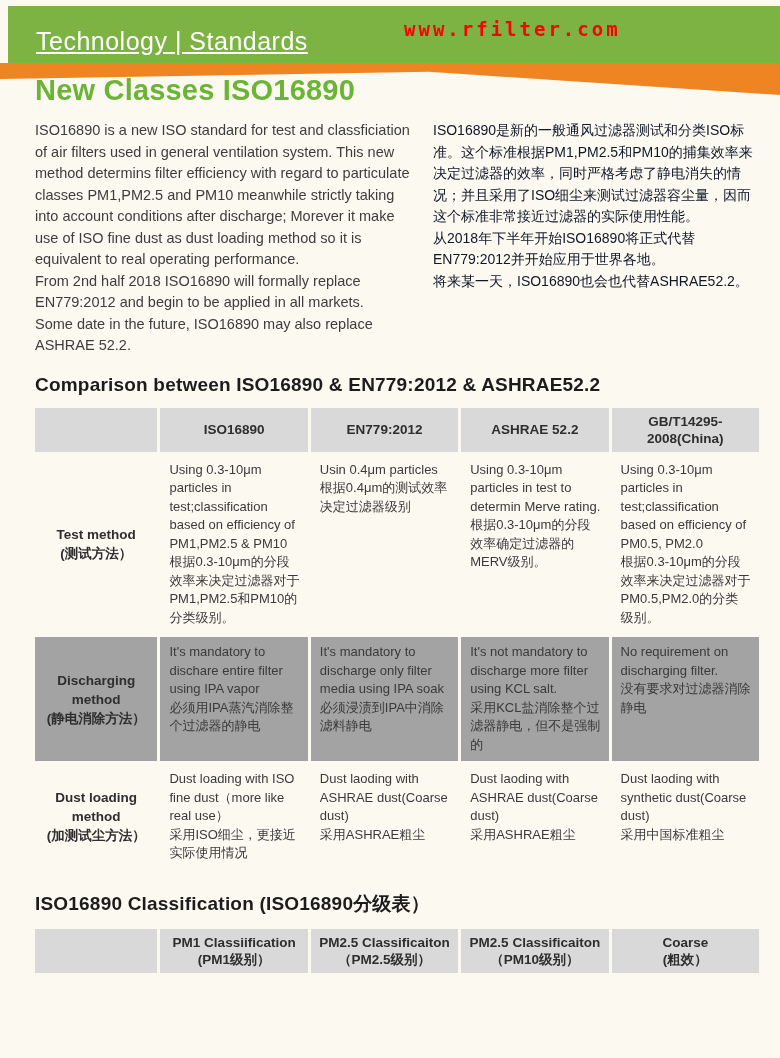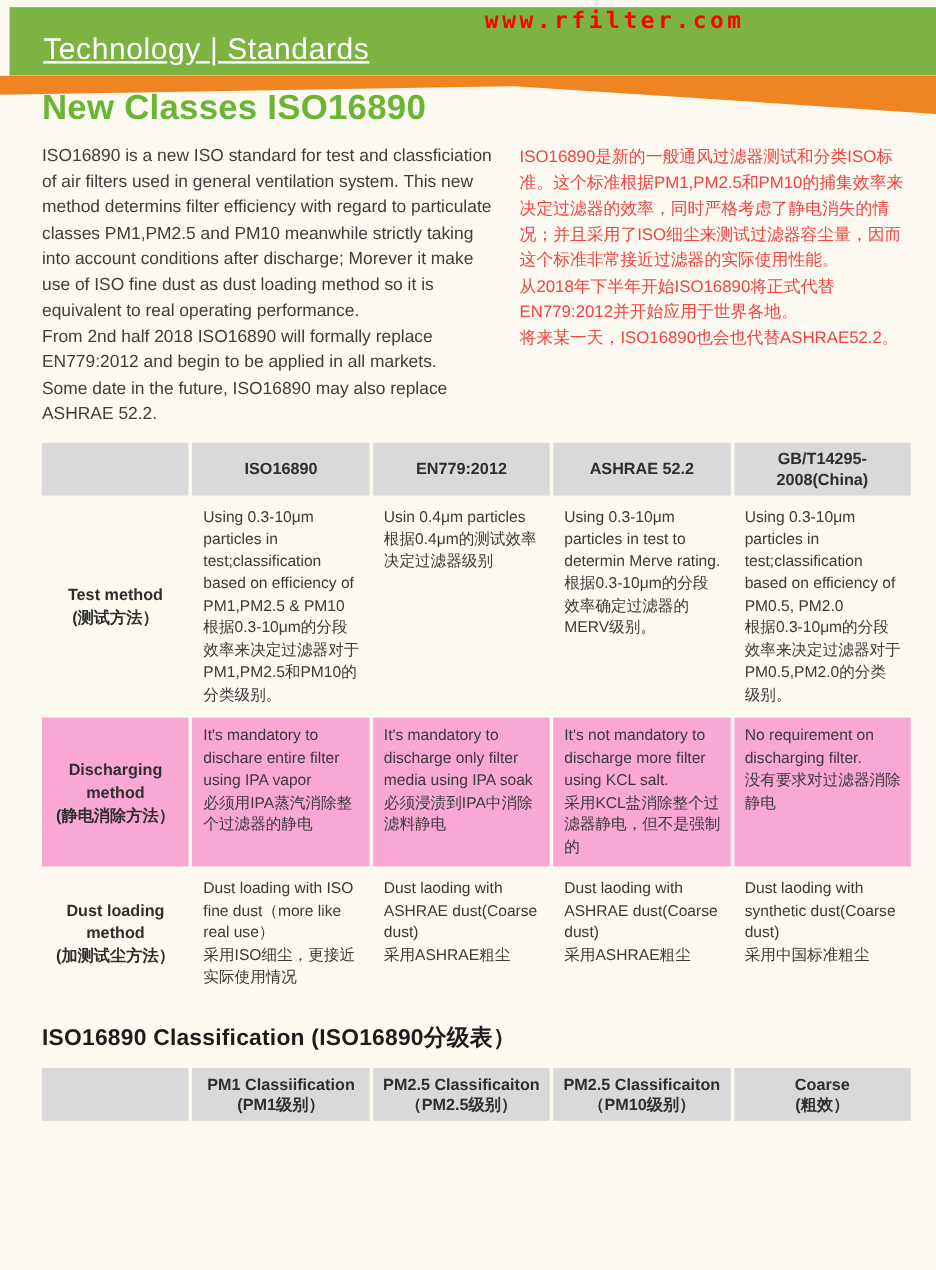--- a/index.html
+++ b/index.html
@@ -18,21 +18,21 @@
   .header-block { position:relative; height:112px; }
   .green-bar {
     position:absolute; left:8px; right:0; top:6px; height:57px;
     background:#7cb342;
   }
   .breadcrumb {
     position:absolute; left:28px; bottom:7px;
     color:#ffffff; font-size:25px; font-weight:400; letter-spacing:0.5px;text-decoration:underline;
   }
   .site-url {
-    position:absolute; left:396px; top:0;
+    position:absolute; left:396px; top:12px;
     color:#ff0000; font-weight:bold; font-size:19px;
     font-family:"DejaVu Sans Mono","Liberation Mono",monospace;
     letter-spacing:3px;
   }
   .orange-swoosh {
     position:absolute; left:0; top:63px; width:780px; height:34px;
     background:#ee8522;
     clip-path:polygon(0 0, 100% 0, 100% 94%, 55% 26%, 0 47%);
   }
   .page-title {
@@ -40,21 +40,21 @@
     color:#6ab436; font-size:29px; font-weight:bold; letter-spacing:0.2px;
   }
 
   
   .content { padding:0 15px 0 35px; }
   .intro { display:flex; gap:16px; margin-top:8px; }
   .intro-en {
     flex:0 0 382px; font-size:14.5px; line-height:21.5px; color:#3d3d3d;
   }
   .intro-cn {
-    flex:1; font-size:14px; line-height:21.5px; color:#ef4444;
+    flex:1; font-size:14px; line-height:21.5px; color:#0f172a;
   }
 
   
   .section-heading {
     font-size:19px; font-weight:bold; color:#1c1c1c; letter-spacing:0.2px;
   }
   .heading-1 { margin-top:17px; }
   .heading-2 { margin-top:18px; }
 
   
@@ -70,21 +70,21 @@
     padding:5px 4px; text-align:center; vertical-align:middle; line-height:17px;
   }
   td {
     font-size:13px; line-height:18.5px; color:#3a3a3a;
     padding:6px 8px 7px 9px; vertical-align:top; text-align:left;
   }
   td.row-label {
     font-weight:bold; text-align:center; vertical-align:middle;
     color:#2e2e2e; font-size:13.5px; line-height:19px; padding:4px 2px;
   }
-  tr.shaded td { background:#f9a8d4; }
+  tr.shaded td { background:#a3a3a3; }
   tr.plain  td { background:transparent; }
 </style>
 </head>
 <body>
 
 <div class="header-block">
   <div class="green-bar">
     <span class="breadcrumb">Technology | Standards</span>
     <span class="site-url">www.rfilter.com</span>
   </div>
@@ -96,20 +96,21 @@
 
   <div class="intro">
     <div class="intro-en pre">ISO16890 is a new ISO standard for test and classficiation of air filters used in general ventilation system. This new method determins filter efficiency with regard to particulate classes PM1,PM2.5 and PM10 meanwhile strictly taking into account conditions after discharge; Morever it make use of ISO fine dust as dust loading method so it is equivalent to real operating performance.
 From 2nd half 2018 ISO16890 will formally replace EN779:2012 and begin to be applied in all markets.
 Some date in the future, ISO16890 may also replace ASHRAE 52.2.</div>
     <div class="intro-cn pre">ISO16890是新的一般通风过滤器测试和分类ISO标准。这个标准根据PM1,PM2.5和PM10的捕集效率来决定过滤器的效率，同时严格考虑了静电消失的情况；并且采用了ISO细尘来测试过滤器容尘量，因而这个标准非常接近过滤器的实际使用性能。
 从2018年下半年开始ISO16890将正式代替EN779:2012并开始应用于世界各地。
 将来某一天，ISO16890也会也代替ASHRAE52.2。</div>
   </div>
 
+  <h2 class="section-heading heading-1">Comparison between ISO16890 &amp; EN779:2012 &amp; ASHRAE52.2</h2>
 
   <table>
     <colgroup>
       <col class="c-label">
         <col class="c-data">
         <col class="c-data">
         <col class="c-data">
         <col class="c-data">
     </colgroup>
     <thead>

